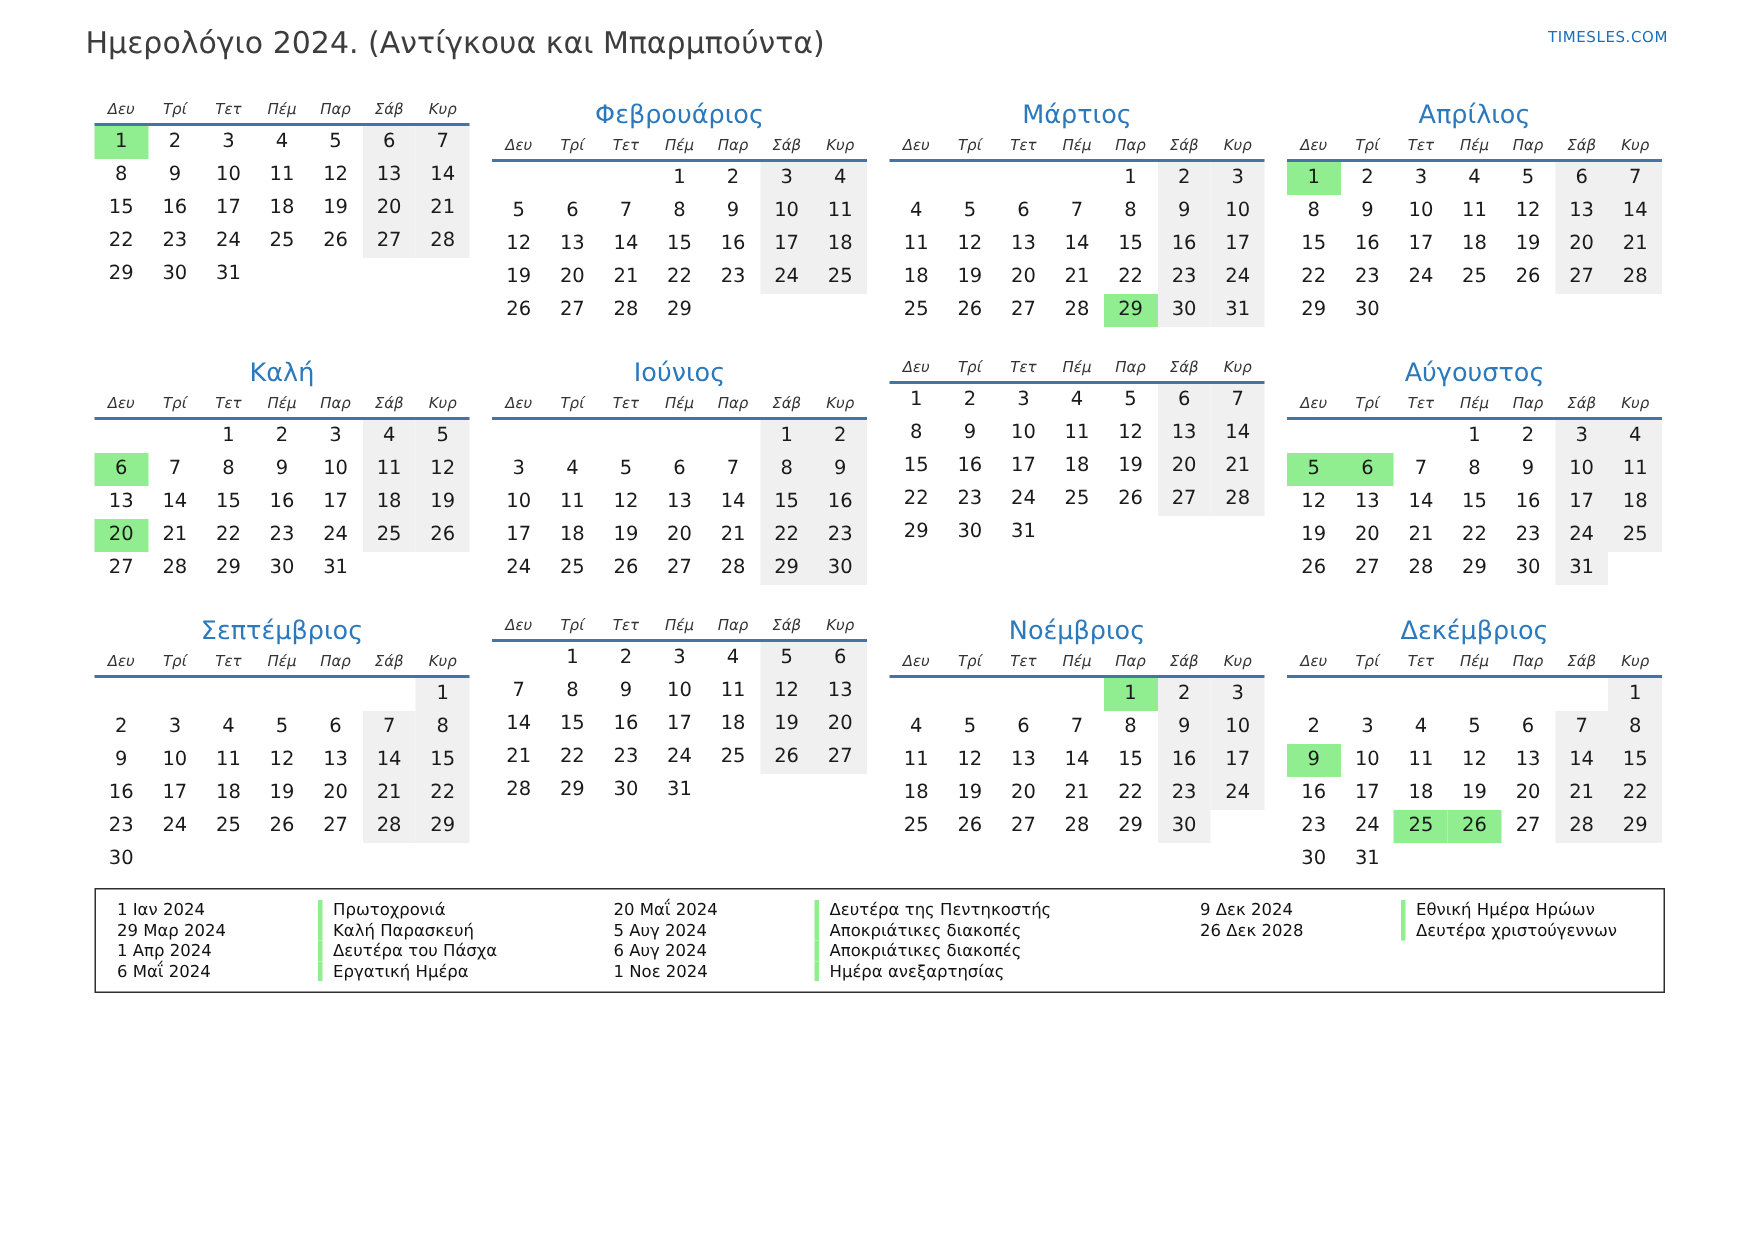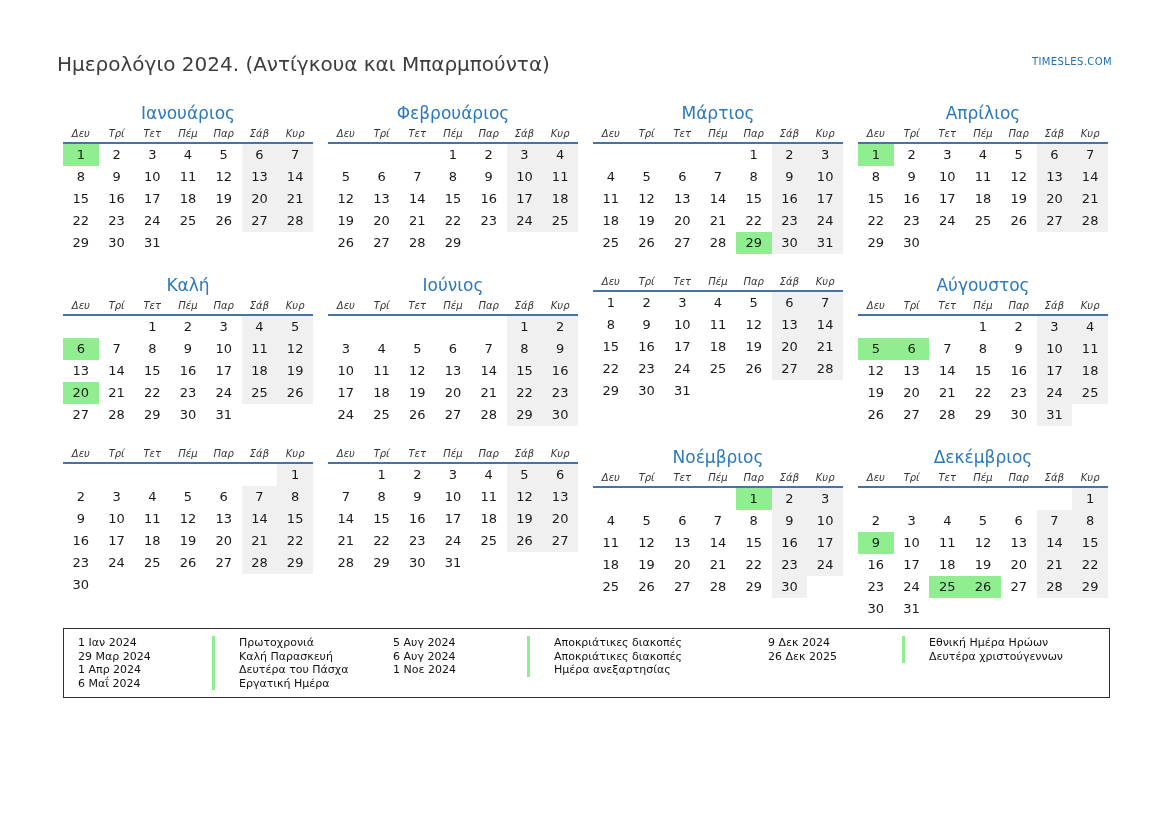--- a/index.html
+++ b/index.html
@@ -5,53 +5,52 @@
   :root{
     --highlight:#90ee90;
     --weekend:#f0f0f0;
     --accent:#2b79bd;
     --rule:#4573a6;
     --link:#1d6fba;
   }
   *{box-sizing:border-box;}
   body{margin:0;background:#ffffff;font-family:"DejaVu Sans","Liberation Sans",sans-serif;color:#222;}
   .page{width:1169px;height:827px;padding:16px 57px 0;}
-  .header{display:flex;justify-content:space-between;align-items:flex-start;margin-top:36px;}
+  .header{display:flex;justify-content:space-between;align-items:flex-start;}
   .title{font-size:20px;color:#3d3d3d;}
   .site{font-size:10px;color:var(--link);letter-spacing:0.4px;cursor:pointer;text-decoration:none;margin-top:4px;}
   .months{margin-top:26px;margin-left:6px;display:grid;grid-template-columns:repeat(4,250px);column-gap:15px;row-gap:20px;align-items:start;}
   .month{width:250px;}
   .month-title{text-align:center;color:var(--accent);font-size:17px;height:24px;line-height:22px;}
   .weekday-row{display:grid;grid-template-columns:repeat(7,1fr);border-bottom:2px solid var(--rule);padding-bottom:3px;margin-top:2px;font-style:italic;}
   .wd{text-align:center;font-size:10px;color:#333;}
   .weeks{display:grid;grid-template-columns:repeat(7,1fr);}
   .day{height:22px;line-height:22px;text-align:center;font-size:13px;color:#1a1a1a;}
   .day.weekend{background:var(--weekend);}
   .day.holiday{background:var(--highlight);}
-  .legend{margin-top:8px;margin-left:6px;width:1047px;border:1.5px solid #2f2f2f;padding:7px 8px;display:flex;}
+  .legend{margin-top:8px;margin-left:6px;width:1047px;border:1.5px solid #2f2f2f;padding:7px 8px;display:flex;gap:16px;}
   .lg-group{flex:0 0 auto;}
   .lg-group.g0{width:315px;}
   .lg-group.g1{width:375px;}
   .lg-group.g2{width:350px;}
   .lg-item{display:grid;grid-template-columns:140px 1fr;font-size:11px;line-height:13.5px;}
   .lg-date{padding-left:6px;color:#111;}
-  .lg-name{border-left:3px solid var(--highlight);padding-left:24px;color:#111;}
+  .lg-name{border-left:3px solid var(--highlight);padding-left:7px;color:#111;}
 </style>
 </head>
 <body>
 
 <div class="page">
   <div class="header">
     <div class="title">Ημερολόγιο 2024. (Αντίγκουα και Μπαρμπούντα)</div>
     <a class="site">TIMESLES.COM</a>
   </div>
 
   <div class="months">
   <div class="month">
-    <div class="month-title">Ιανουάριος</div>
     <div class="weekday-row">
           <div class="wd">Δευ</div>
           <div class="wd">Τρί</div>
           <div class="wd">Τετ</div>
           <div class="wd">Πέμ</div>
           <div class="wd">Παρ</div>
           <div class="wd">Σάβ</div>
           <div class="wd">Κυρ</div>
         </div>
     <div class="weeks">
@@ -436,20 +435,21 @@
           <div class="day">27</div>
           <div class="day">28</div>
           <div class="day">29</div>
           <div class="day">30</div>
           <div class="day weekend">31</div>
           <div class="day"></div>
         </div>
   </div>
 
   <div class="month">
+    <div class="month-title">Σεπτέμβριος</div>
     <div class="weekday-row">
           <div class="wd">Δευ</div>
           <div class="wd">Τρί</div>
           <div class="wd">Τετ</div>
           <div class="wd">Πέμ</div>
           <div class="wd">Παρ</div>
           <div class="wd">Σάβ</div>
           <div class="wd">Κυρ</div>
         </div>
     <div class="weeks">
@@ -669,36 +669,40 @@
           <span class="lg-date">1 Απρ 2024</span>
           <span class="lg-name">Δευτέρα του Πάσχα</span>
         </div>
         <div class="lg-item">
           <span class="lg-date">6 Μαΐ 2024</span>
           <span class="lg-name">Εργατική Ημέρα</span>
         </div>
       </div>
       <div class="lg-group g1">
         <div class="lg-item">
+          <span class="lg-date">20 Μαΐ 2024</span>
+          <span class="lg-name">Δευτέρα της Πεντηκοστής</span>
+        </div>
+        <div class="lg-item">
           <span class="lg-date">5 Αυγ 2024</span>
           <span class="lg-name">Αποκριάτικες διακοπές</span>
         </div>
         <div class="lg-item">
           <span class="lg-date">6 Αυγ 2024</span>
           <span class="lg-name">Αποκριάτικες διακοπές</span>
         </div>
         <div class="lg-item">
           <span class="lg-date">1 Νοε 2024</span>
           <span class="lg-name">Ημέρα ανεξαρτησίας</span>
         </div>
       </div>
       <div class="lg-group g2">
         <div class="lg-item">
           <span class="lg-date">9 Δεκ 2024</span>
           <span class="lg-name">Εθνική Ημέρα Ηρώων</span>
         </div>
         <div class="lg-item">
-          <span class="lg-date">26 Δεκ 2025</span>
+          <span class="lg-date">26 Δεκ 2028</span>
           <span class="lg-name">Δευτέρα χριστούγεννων</span>
         </div>
       </div>
     </div>
 </div>
 
 </body></html>

